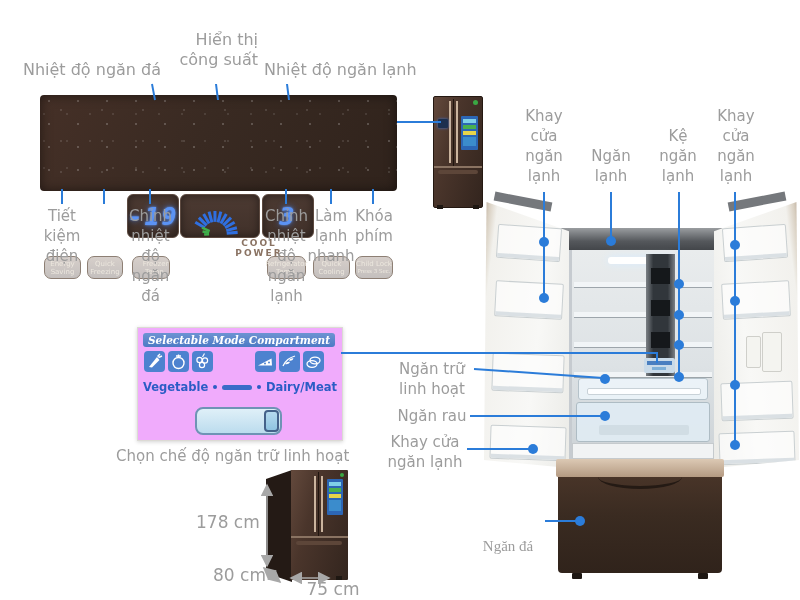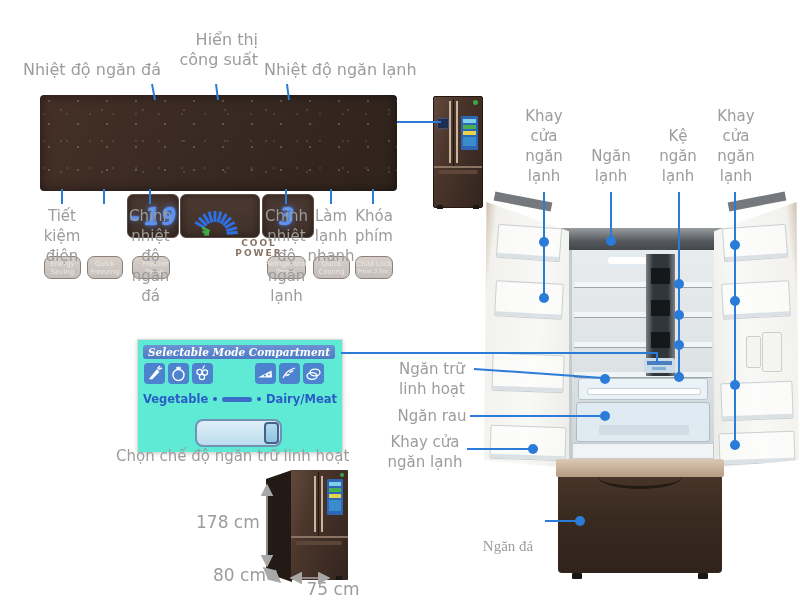--- a/index.html
+++ b/index.html
@@ -26,22 +26,22 @@
        font-size:25px;color:#5b93f5;letter-spacing:2px;
        text-shadow:0 0 6px rgba(64,128,240,.9),0 0 2px rgba(120,170,255,.9);}
   #cool-power-text{position:absolute;left:176px;top:143px;width:86px;text-align:center;
        font-size:9px;font-weight:bold;letter-spacing:2px;color:#8a7363;}
   .pbtn{position:absolute;top:161px;height:23px;border:1.5px solid #8d7f74;border-radius:7px;
         background:linear-gradient(180deg,rgba(120,95,80,.30),rgba(60,45,38,.30));
         color:#ece7de;display:flex;flex-direction:column;align-items:center;justify-content:center;
         font-size:7px;line-height:8px;text-align:center;box-sizing:border-box;}
   .pbtn .sub{font-size:5.5px;line-height:7px;}
   
-  #mode-panel{position:absolute;left:137px;top:327px;width:204px;height:112px;background:#5eead4;
-      border:1px solid #dcdad4;box-shadow:0 1px 4px rgba(0,0,0,.18);margin-top:12px;}
+  #mode-panel{position:absolute;left:137px;top:327px;width:204px;height:112px;background:#f0abfc;
+      border:1px solid #dcdad4;box-shadow:0 1px 4px rgba(0,0,0,.18);}
   #mode-title{position:absolute;left:5px;top:5px;width:192px;height:14px;background:linear-gradient(180deg,#6d93d2,#4d7ac5);
       border-radius:3px;color:#fff;font-family:"DejaVu Serif",serif;font-style:italic;font-weight:bold;
       font-size:10.5px;text-align:center;line-height:14px;}
   .micon{width:21px;height:21px;border-radius:4px;background:#4d82cf;display:inline-block;}
   #mode-icons-left{position:absolute;left:6px;top:23px;display:flex;gap:3px;}
   #mode-icons-right{position:absolute;left:117px;top:23px;display:flex;gap:3px;}
   #mode-row{position:absolute;left:5px;top:52px;width:194px;display:flex;align-items:center;gap:5px;
       color:#2b5cc5;font-size:11.5px;font-weight:bold;}
   #mode-track{height:5px;border-radius:3px;background:#3a6cc8;flex:1;}
   .mode-dot{width:4px;height:4px;border-radius:50%;background:#2b5cc5;}

